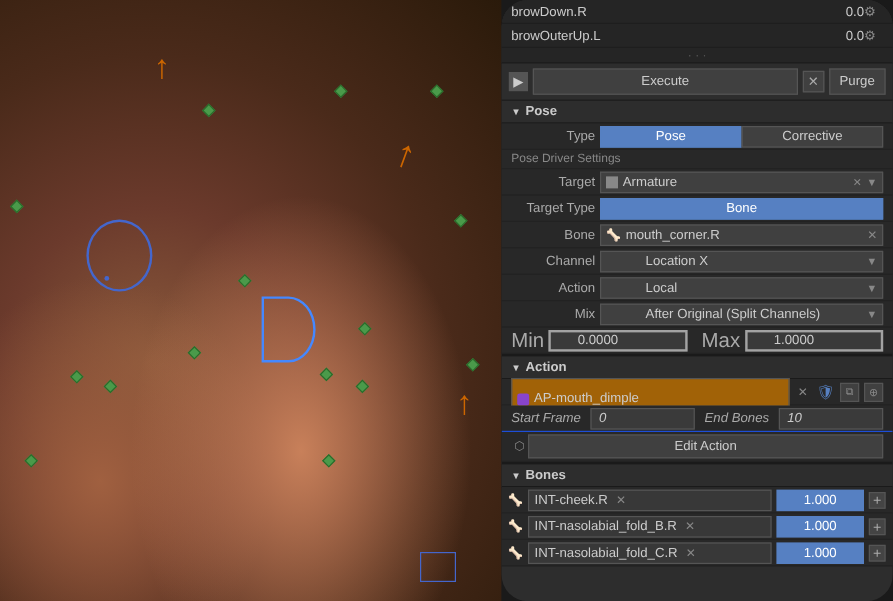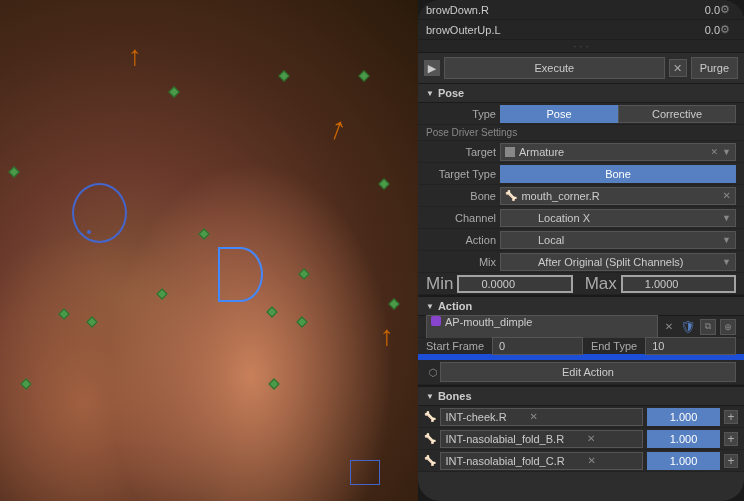--- a/index.html
+++ b/index.html
@@ -357,22 +357,22 @@
       display: flex;
       align-items: center;
       padding: 2px 8px;
       height: 22px;
       gap: 4px;
       background: #282828;
       border-bottom: 1px solid #222;
     }
     .action-field {
       display: flex;
-      align-items: flex-start;
-      background: #404040;
+      align-items: flex-end;
+      background: #a16207;
       border: 1px solid #555;
       height: 24px;
       padding: 0 4px;
       cursor: pointer;
       flex: 1;
       gap: 4px;
     }
     .action-icon {
       width: 10px;
       height: 10px;
@@ -414,21 +414,22 @@
     }
 
     
     .frame-row {
       display: flex;
       align-items: center;
       padding: 2px 8px;
       height: 22px;
       gap: 8px;
       background: #282828;
-      border-bottom: 6px solid #1d4ed8;
+      border-bottom: 1px solid #1d4ed8;
+      font-style: italic;
     }
     .frame-label { color: #aaa; font-size: 11px; }
     .frame-field {
       background: #3a3a3a;
       border: 1px solid #555;
       height: 18px;
       display: flex;
       align-items: center;
       padding: 0 6px;
       font-size: 11px;
@@ -493,21 +494,21 @@
       flex-shrink: 0;
     }
     .bone-list-field {
       display: flex;
       align-items: center;
       background: #383838;
       border: 1px solid #555;
       height: 18px;
       padding: 0 4px;
       flex: 1;
-      gap: 20px;
+      gap: 4px;
     }
     .bone-list-x {
       width: 14px;
       height: 14px;
       display: flex;
       align-items: center;
       justify-content: center;
       color: #888;
       font-size: 10px;
       cursor: pointer;
@@ -718,21 +719,21 @@
     <div class="action-shield-btn">🛡</div>
     <div class="action-copy-btn">⧉</div>
     <div class="action-copy-btn">⊕</div>
   </div>
 
   <div class="frame-row">
     <span class="frame-label">Start Frame</span>
     <div class="frame-field">
       <span>0</span>
     </div>
-    <span class="frame-label">End Type</span>
+    <span class="frame-label">End Bones</span>
     <div class="frame-field">
       <span>10</span>
     </div>
   </div>
 
   <div class="edit-action-row">
     <div class="edit-action-icon">⬡</div>
     <div class="edit-action-btn">
       <span>Edit Action</span>
     </div>

